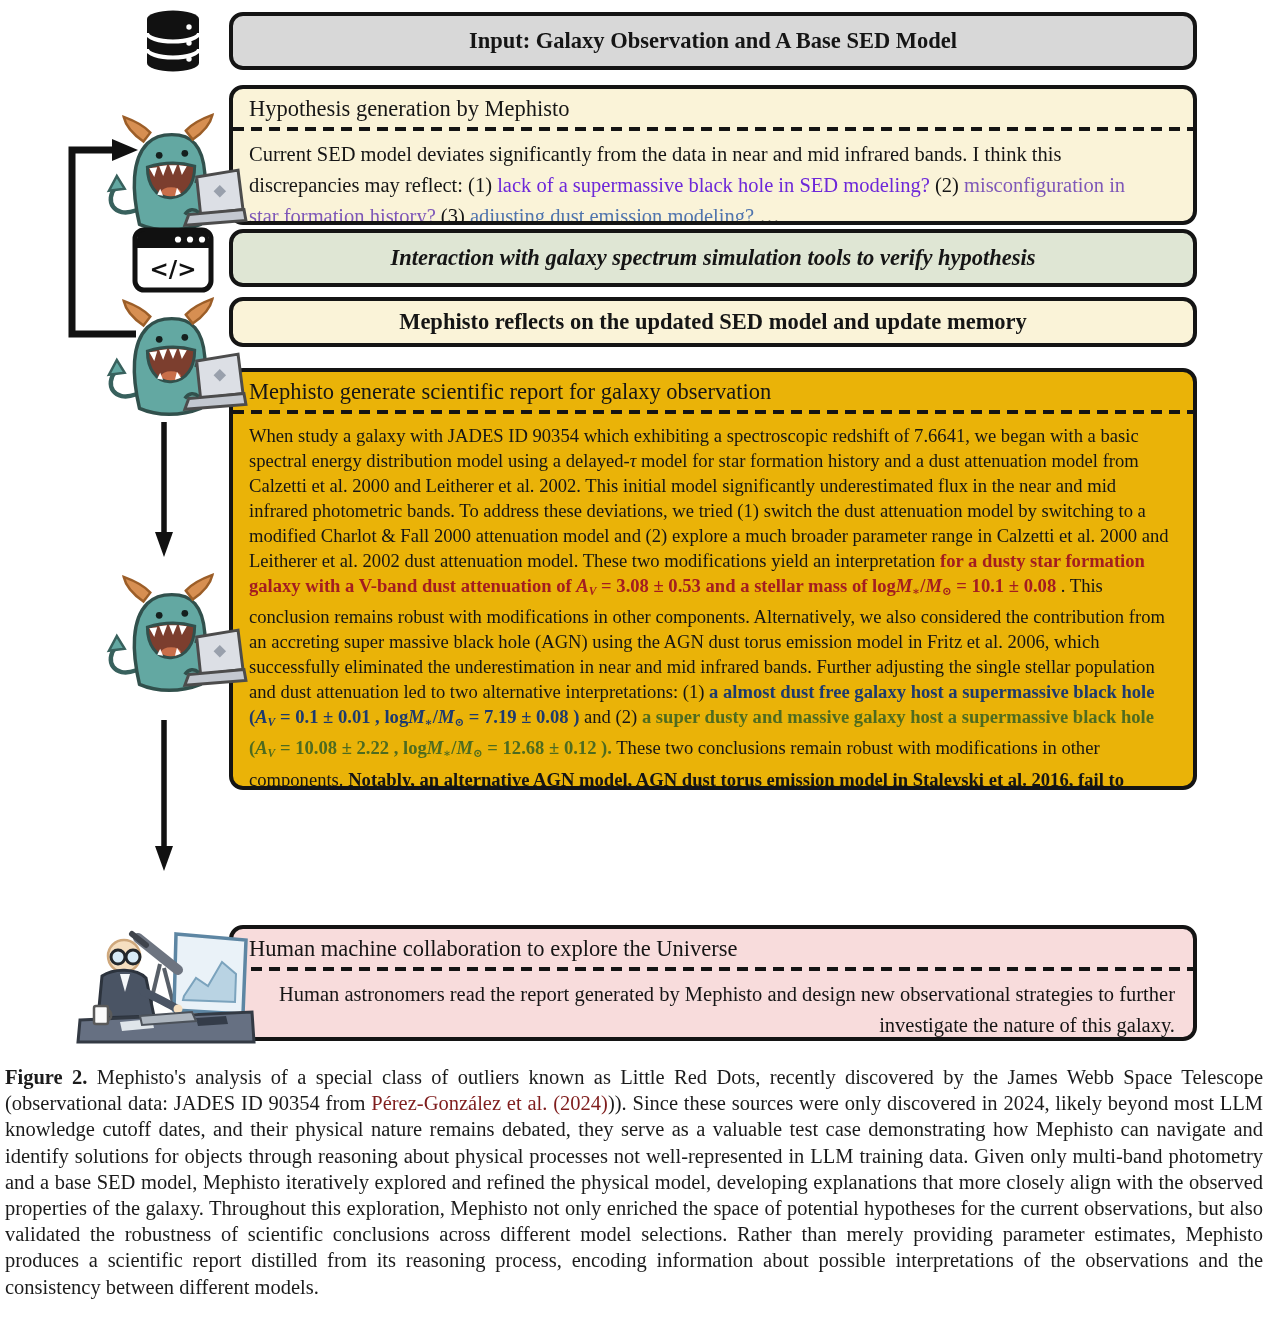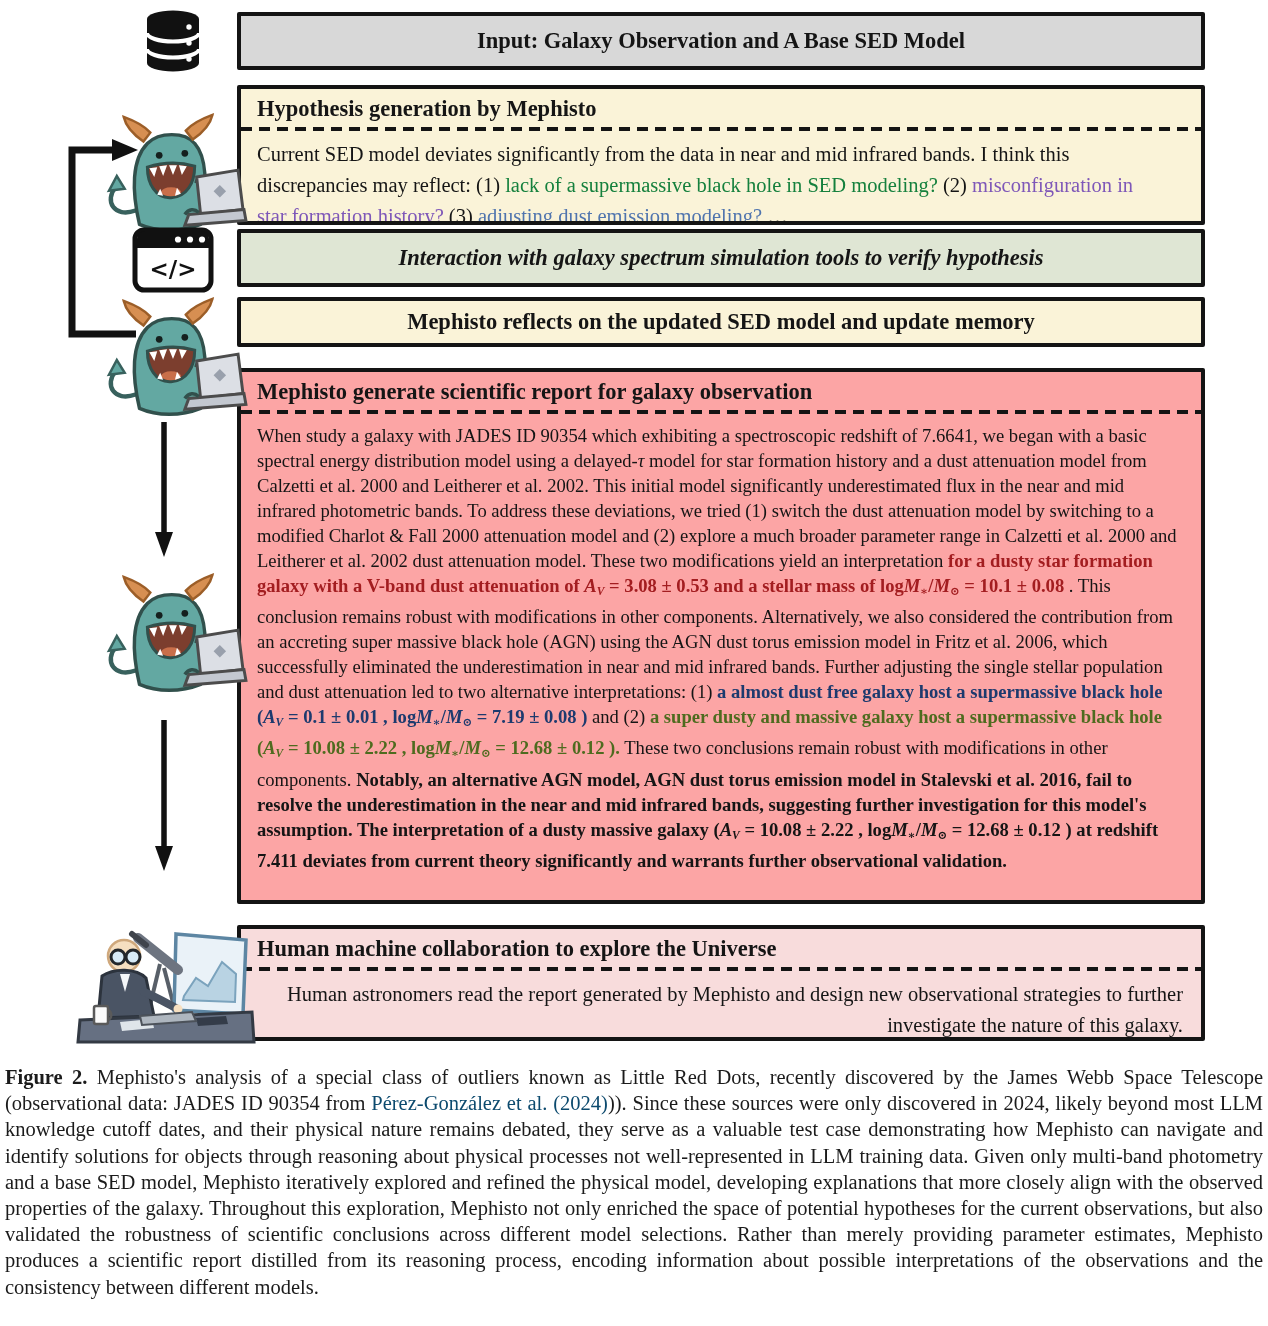--- a/index.html
+++ b/index.html
@@ -2,49 +2,49 @@
 <html><head>
 <meta charset="utf-8">
 <style>
   html,body{margin:0;padding:0;background:#ffffff;}
   .canvas{
     position:relative;width:1268px;height:1326px;background:#ffffff;
     font-family:"Liberation Serif","DejaVu Serif",serif;color:#151515;overflow:hidden;
   }
   
   .box{
-    position:absolute;left:237px;width:968px;box-sizing:border-box;
-    border:4px solid #141414;border-radius:2px;overflow:hidden;
+    position:absolute;left:229px;width:968px;box-sizing:border-box;
+    border:4px solid #141414;border-radius:14px;overflow:hidden;
   }
   .box-input   {top:12px;  height:58px;  background:#d8d8d8;}
   .box-hyp     {top:85px;  height:140px; background:#faf3d8;}
   .box-interact{top:229px; height:58px;  background:#dfe6d4;font-style:italic;}
   .box-reflect {top:297px; height:50px;  background:#faf3d8;}
-  .box-report  {top:368px; height:536px; background:#fca5a5;}
+  .box-report  {top:368px; height:422px; background:#eab308;}
   .box-human   {top:925px; height:116px; background:#f8dcdc;}
   .center-title{
     display:flex;align-items:center;justify-content:center;height:100%;
     font-weight:bold;font-size:22.5px;text-align:center;padding:0 20px;
   }
-  .box-header{font-weight:bold;font-size:22.5px;padding:7px 16px 5px;}
+  .box-header{font-weight:normal;font-size:22.5px;padding:7px 16px 5px;}
   .dash{height:4px;background:repeating-linear-gradient(90deg,#141414 0 11px,transparent 11px 18px);}
   .box-body{padding:8px 40px 8px 16px;font-size:20.5px;line-height:31px;}
   .box-report .box-body{padding:9px 16px;font-size:18.6px;line-height:25px;}
   .box-human  .box-body{padding:8px 18px;font-size:20.5px;line-height:31px;text-align:right;}
   
   .i {font-style:italic;}
   .sub{font-size:0.62em;vertical-align:-0.28em;}
   .bb{font-weight:bold;}
-  .co{color:#15803d;}
+  .co{color:#6d28d9;}
   .cp{color:#7e57b8;}
   .cb{color:#4f74ae;margin-top:37px;}
   .cr{color:#a31d20;font-weight:bold;}
   .cn{color:#1d3a6e;font-weight:bold;}
   .cg{color:#4e6b1f;font-weight:bold;}
-  .lk{color:#0c4a6e;text-decoration:none;}
+  .lk{color:#7f1d1d;text-decoration:none;}
   
   .rail{position:absolute;z-index:3;}
   
   .caption{
     position:absolute;left:5px;top:1064px;width:1258px;
     font-size:20.5px;line-height:26.2px;text-align:justify;color:#1b1b1b;
   }
 </style>
 </head>
 <body>

